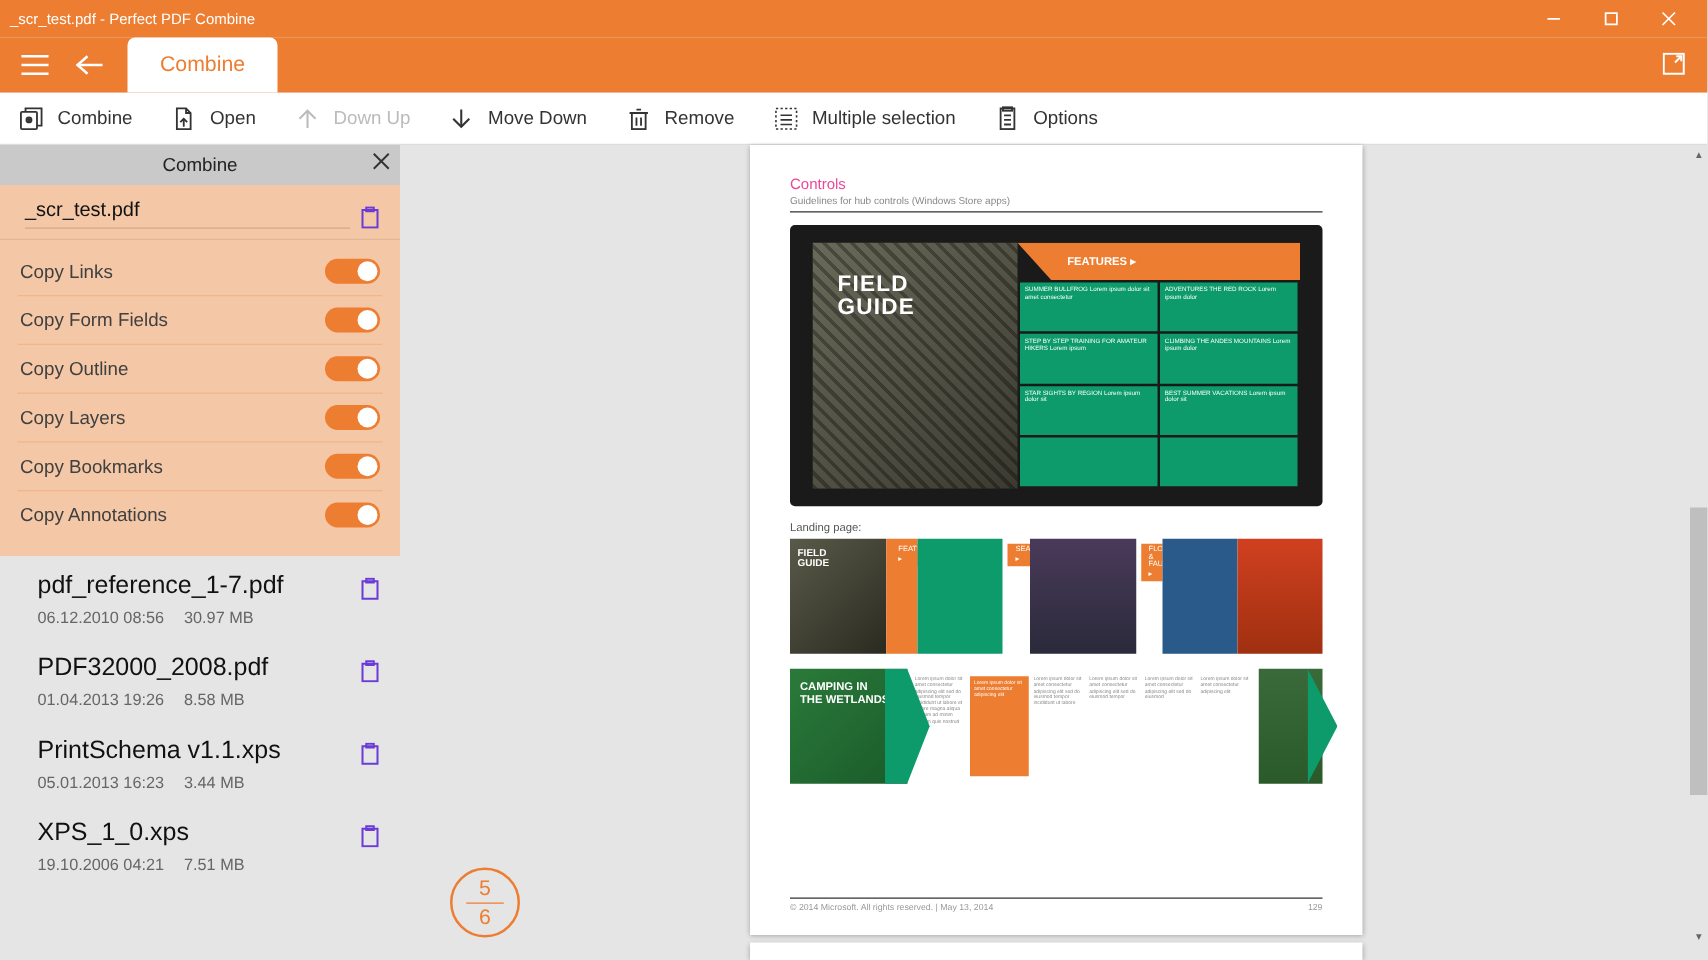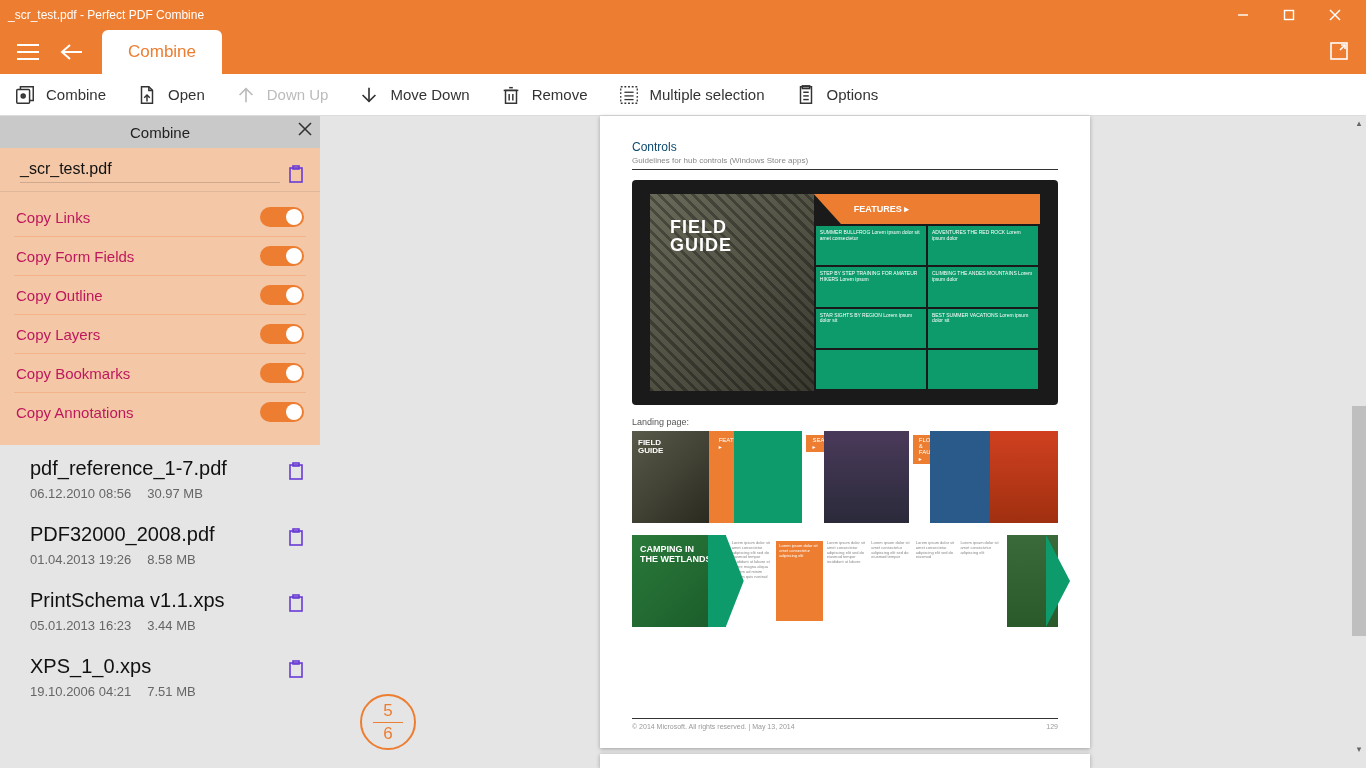--- a/index.html
+++ b/index.html
@@ -24,31 +24,31 @@
 .main{display:flex;height:calc(768px - 30px - 44px - 42px)}
 .sidebar{width:320px;background:#e5e5e5;display:flex;flex-direction:column}
 .sidebar-header{height:32px;background:#c9c9c9;display:flex;align-items:center;justify-content:center;position:relative;font-size:15px;color:#222}
 .sidebar-close{position:absolute;right:8px;top:6px;cursor:pointer}
 .sidebar-close svg{stroke:#333}
 .file-selected{background:#f4c7a6;padding:12px 16px 8px 20px;border-bottom:1px solid rgba(0,0,0,.08)}
 .file-row{display:flex;align-items:flex-end;justify-content:space-between}
 .file-name{font-size:16px;color:#111;border-bottom:1px solid rgba(0,0,0,.15);padding-bottom:4px;flex:1;margin-right:8px}
 .clipboard-icn{width:16px;height:18px}
 .options-list{background:#f4c7a6;padding:6px 14px 14px 14px}
-.opt{display:flex;align-items:center;justify-content:space-between;padding:9px 2px;font-size:15px;color:#be185d;border-bottom:1px solid rgba(237,125,49,.25)}
+.opt{display:flex;align-items:center;justify-content:space-between;padding:9px 2px;font-size:15px;color:#404040;border-bottom:1px solid rgba(237,125,49,.25)}
 .opt:last-child{border-bottom:none}
 .toggle{width:44px;height:20px;background:#ed7d31;border-radius:10px;position:relative;cursor:pointer}
 .toggle::after{content:"";position:absolute;right:2px;top:2px;width:16px;height:16px;background:#fff;border-radius:50%}
 .file-item{background:#e5e5e5;padding:12px 16px 10px 30px}
 .file-item .file-row{margin-bottom:6px}
 .file-item .file-name{border:none;padding:0;font-size:20px;color:#111}
 .file-meta{font-size:13px;color:#666;display:flex;gap:16px}
 .preview-area{flex:1;background:#e5e5e5;position:relative;padding:0 0 0 280px}
 .page{width:490px;height:632px;background:#fff;box-shadow:0 1px 4px rgba(0,0,0,.3);padding:24px 32px;font-size:9px;color:#555;position:relative}
-.page h4{font-size:12px;color:#0c4a6e;margin-bottom:2px;font-weight:400}
+.page h4{font-size:12px;color:#ec4899;margin-bottom:2px;font-weight:400}
 .page .sub{font-size:8px;color:#888;border-bottom:1px solid #333;padding-bottom:4px;margin-bottom:10px}
 .tablet{width:100%;height:225px;background:#1a1a1a;border-radius:4px;padding:14px 18px;position:relative;margin-bottom:12px}
 .tablet-screen{width:100%;height:100%;display:flex;position:relative;overflow:hidden}
 .tab-left{width:42%;background:linear-gradient(135deg,#6a6a5a,#3a3a30);position:relative}
 .tab-left::before{content:"";position:absolute;inset:0;background:repeating-linear-gradient(45deg,rgba(0,0,0,.3) 0 3px,transparent 3px 8px)}
 .field-guide{position:absolute;top:24px;left:20px;color:#fff;font-size:18px;font-weight:700;line-height:1;letter-spacing:1px}
 .tab-right{flex:1;display:flex;flex-direction:column}
 .feat-head{height:30px;background:#ed7d31;clip-path:polygon(0 0,100% 0,100% 100%,12% 100%);display:flex;align-items:center;padding-left:40px;color:#fff;font-size:9px;font-weight:700}
 .feat-grid{flex:1;display:grid;grid-template-columns:1fr 1fr;grid-template-rows:repeat(4,1fr);gap:2px;padding:2px}
 .fcell{background:#0d9b6c;padding:4px;color:#fff;font-size:5px;line-height:1.1;overflow:hidden}

